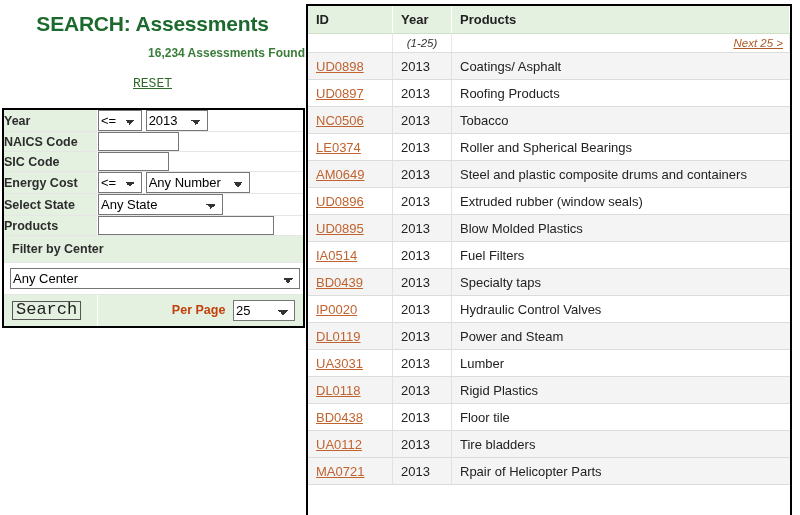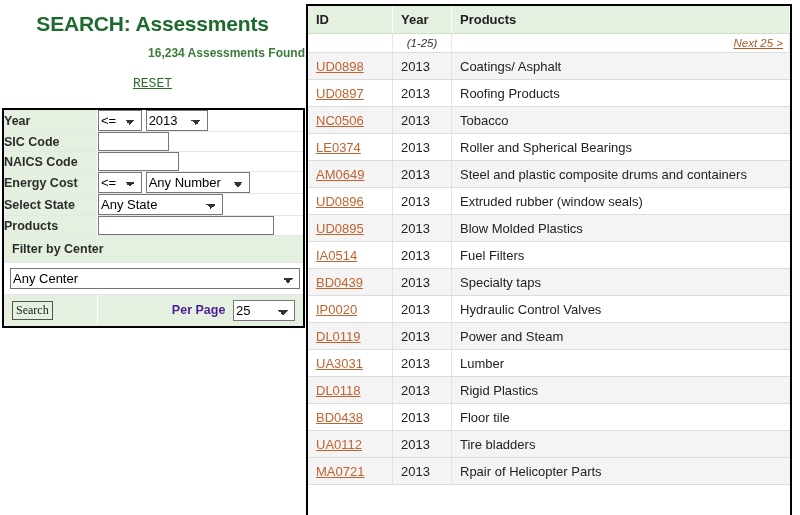--- a/index.html
+++ b/index.html
@@ -113,21 +113,21 @@
   tr.search-row td.perpagecell {
     background: #e4f0e0;
     padding: 5px 8px 5px 0;
     text-align: right;
     border-bottom: none;
     white-space: nowrap;
   }
   .perpage-label {
     font-size: 12.5px;
     font-weight: bold;
-    color: #4c1d95;
+    color: #c2410c;
     margin-right: 4px;
   }
 
   input.txt {
     font-family: "Liberation Sans", sans-serif;
     font-size: 13px;
     border: 1px solid #767676;
     background: #fff;
     height: 17px;
     padding: 0 2px;
@@ -159,22 +159,22 @@
     padding-right: 20px;
   }
   select.sel-op { width: 44px; }
   select.sel-year { width: 62px; }
   select.sel-num { width: 104px; }
   select.sel-state { width: 125px; }
   select.sel-center { width: 290px; }
   select.sel-perpage { width: 62px; }
 
   button.search-btn {
-    font-family: Liberation Serif, serif;
-    font-size: 12px;
+    font-family: Liberation Mono, monospace;
+    font-size: 17px;
     color: #222;
     background: #e4f0e0;
     border: 1px solid #555;
     padding: 0px 3px 1px 3px;
     line-height: 16px;
     cursor: pointer;
   }
 
   
   #results-wrap {
@@ -266,29 +266,29 @@
     <table class="form-table">
       <tbody>
         <tr>
           <td class="flabel">Year</td>
           <td class="ffield">
             <select class="sel sel-op"><option>&lt;=</option><option>&gt;=</option><option>=</option></select>
             <select class="sel sel-year"><option>2013</option><option>2012</option><option>2011</option><option>2010</option></select>
           </td>
         </tr>
         <tr>
+          <td class="flabel">NAICS Code</td>
+          <td class="ffield">
+            <input class="txt txt-naics" type="text" value="" style="">
+          </td>
+        </tr>
+        <tr>
           <td class="flabel">SIC Code</td>
           <td class="ffield">
             <input class="txt txt-sic" type="text" value="" style="">
-          </td>
-        </tr>
-        <tr>
-          <td class="flabel">NAICS Code</td>
-          <td class="ffield">
-            <input class="txt txt-naics" type="text" value="" style="">
           </td>
         </tr>
         <tr>
           <td class="flabel">Energy Cost</td>
           <td class="ffield">
             <select class="sel sel-op"><option>&lt;=</option><option>&gt;=</option><option>=</option></select>
             <select class="sel sel-num"><option>Any Number</option><option>10000</option><option>50000</option><option>100000</option></select>
           </td>
         </tr>
         <tr>

